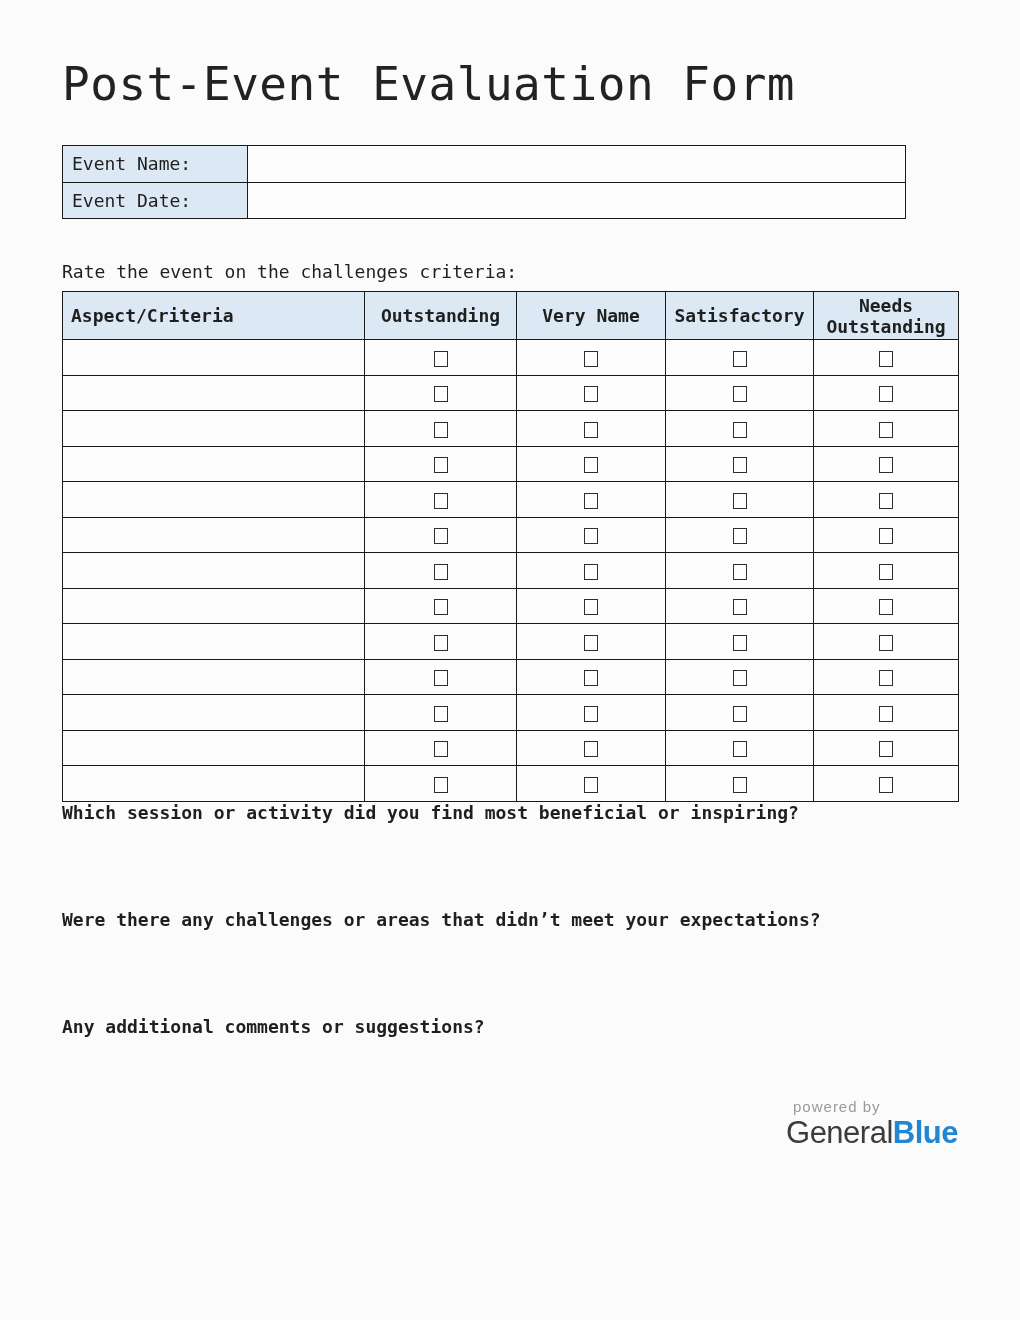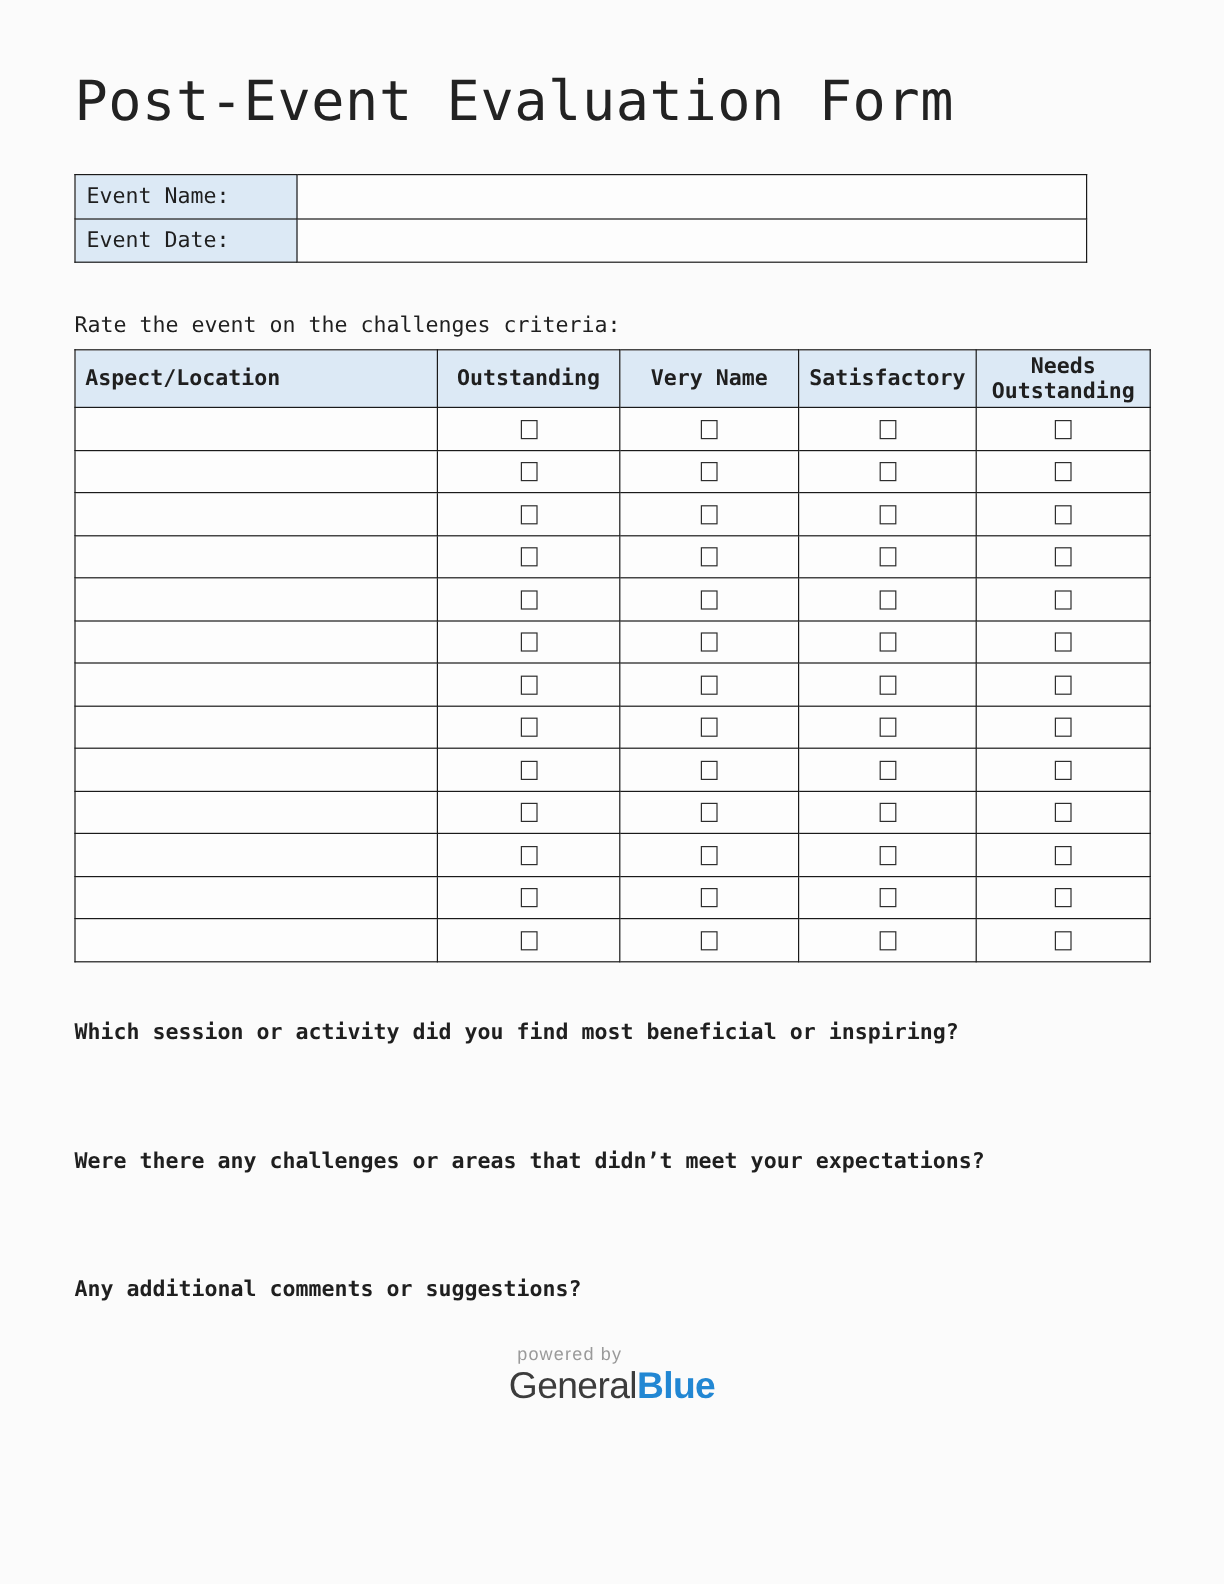--- a/index.html
+++ b/index.html
@@ -86,35 +86,35 @@
   .check-cell{text-align:center;vertical-align:middle;}
   .checkbox{
     display:inline-block;
     width:14px;
     height:16px;
     border:1.5px solid #2e2e2e;
     background:#fefefe;
     vertical-align:middle;
   }
   
-  .questions{margin-top:48px;}
+  .questions{}
   .question{
     margin:0 0 85px 0;
     font-size:18px;
     font-weight:bold;
     line-height:22px;
   }
   .question:last-child{margin-bottom:0;}
   
   .footer{
-    margin-top:34px;
+    margin-top:60px;
     width:896px;
     display:flex;
     flex-direction:column;
-    align-items:center;
+    align-items:flex-end;
   }
   .footer-inner{
     text-align:left;
     font-family:"Liberation Sans","DejaVu Sans",sans-serif;
   }
   .powered-by{
     font-size:15px;
     color:var(--powered-gray);
     letter-spacing:1px;
     margin-left:7px;
@@ -157,21 +157,21 @@
   <table class="rating-table">
     <colgroup>
       <col class="col-aspect">
         <col class="col-outstanding">
         <col class="col-verygood">
         <col class="col-satisfactory">
         <col class="col-needs">
     </colgroup>
     <thead>
       <tr>
-        <th class="th-aspect">Aspect/Location</th>
+        <th class="th-aspect">Aspect/Criteria</th>
         <th>Outstanding</th>
         <th>Very Name</th>
         <th>Satisfactory</th>
         <th>Needs Outstanding</th>
       </tr>
     </thead>
     <tbody>
         <tr>
           <td class="aspect-cell"></td>
           <td class="check-cell"><span class="checkbox"></span></td>

